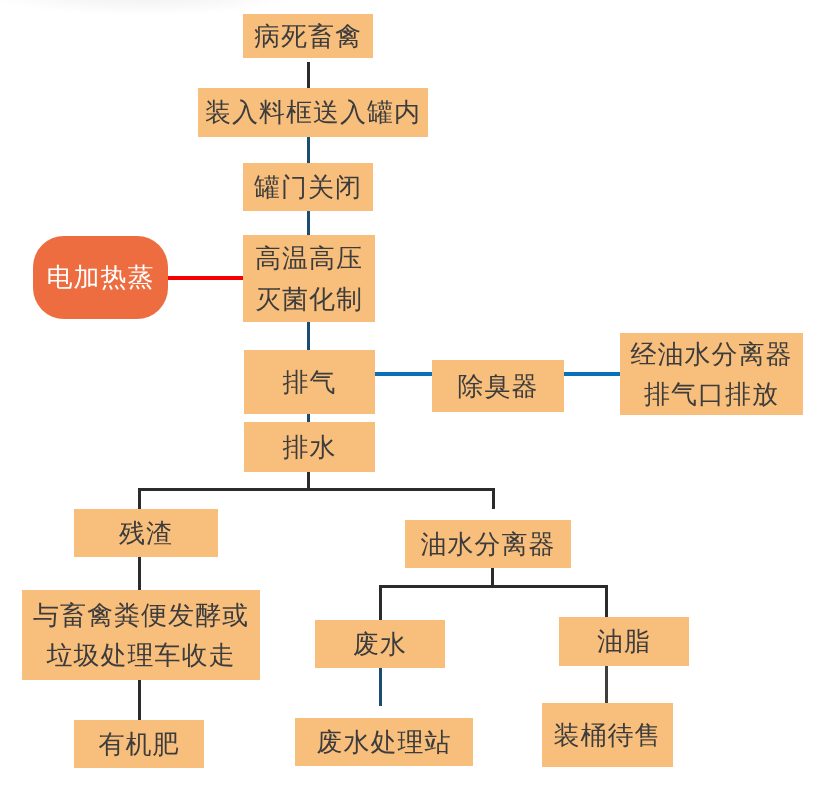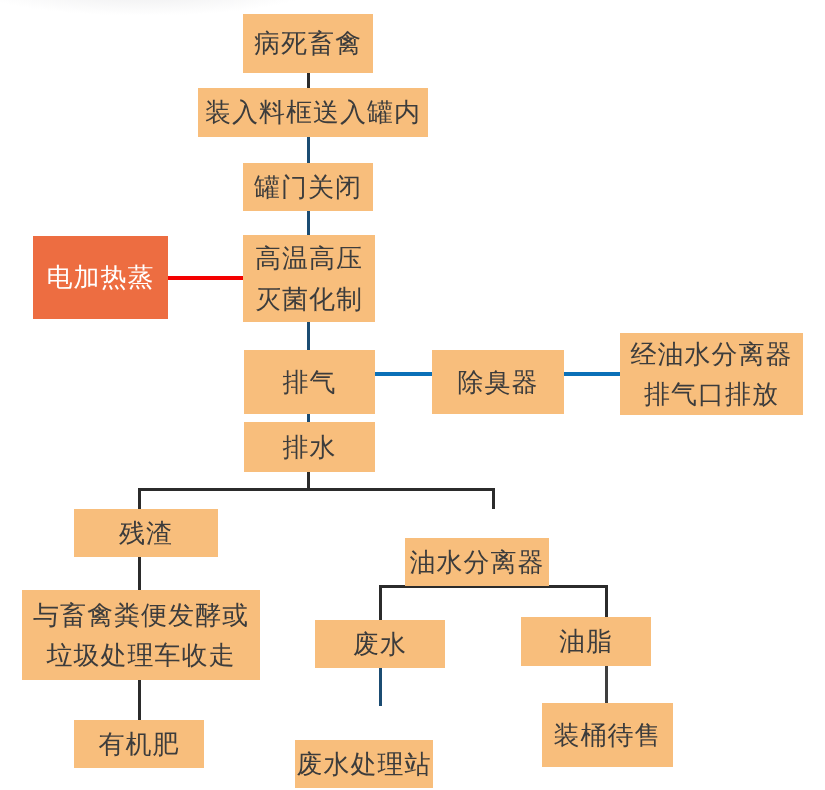--- a/index.html
+++ b/index.html
@@ -10,21 +10,21 @@
   .smudge{
     position:absolute;left:0;top:-14px;width:320px;height:30px;
     background:radial-gradient(ellipse at 45% 0%, rgba(180,180,185,.28), rgba(255,255,255,0) 70%);
     pointer-events:none;
   }
   .node{
     position:absolute;display:flex;flex-direction:column;align-items:center;justify-content:center;
     background:var(--box-fill);color:var(--box-text);
     font-size:26px;letter-spacing:1px;line-height:1.55;text-align:center;white-space:nowrap;
   }
-  .node.hl{background:var(--highlight-fill);color:var(--highlight-text);}
+  .node.hl{background:var(--highlight-fill);color:var(--highlight-text);border-radius:31px;}
   .line{position:absolute;}
   .line.v{width:3px;}
   .line.h{height:3px;}
   .c-black{background:var(--line-black);}
   .c-navy{background:var(--line-navy);}
   .c-blue{background:var(--line-blue);}
   .c-red{background:var(--line-red);}
   .c-dark{background:var(--line-dark);}
   .line.h.c-blue,.line.h.c-red{height:4px;}
 </style>
@@ -53,21 +53,21 @@
   <div class="line v c-black" style="left:138px;top:680px;height:40px"></div>
 
   <div class="line v c-black" style="left:491px;top:557px;height:28px"></div>
   <div class="line h c-black" style="left:379px;top:585px;width:229px"></div>
   <div class="line v c-black" style="left:379px;top:585px;height:35px"></div>
   <div class="line v c-black" style="left:605px;top:585px;height:32px"></div>
 
   <div class="line v c-navy" style="left:379px;top:668px;height:38px"></div>
   <div class="line v c-dark" style="left:605px;top:666px;height:37px"></div>
 
-  <div class="node" style="left:243px;top:14px;width:130px;height:59px">
+  <div class="node" style="left:243px;top:14px;width:130px;height:44px">
     <span>病死畜禽</span>
   </div>
 
   <div class="node" style="left:198px;top:88px;width:230px;height:49px">
     <span>装入料框送入罐内</span>
   </div>
 
   <div class="node" style="left:243px;top:163px;width:130px;height:48px">
     <span>罐门关闭</span>
   </div>
@@ -78,59 +78,59 @@
   </div>
 
   <div class="node hl" style="left:33px;top:236px;width:135px;height:83px">
     <span>电加热蒸</span>
   </div>
 
   <div class="node" style="left:244px;top:350px;width:131px;height:64px">
     <span>排气</span>
   </div>
 
-  <div class="node" style="left:432px;top:350px;width:132px;height:64px">
+  <div class="node" style="left:432px;top:360px;width:132px;height:52px">
     <span>除臭器</span>
   </div>
 
   <div class="node" style="left:620px;top:333px;width:183px;height:82px">
     <span>经油水分离器</span>
     <span>排气口排放</span>
   </div>
 
   <div class="node" style="left:244px;top:422px;width:131px;height:50px">
     <span>排水</span>
   </div>
 
   <div class="node" style="left:74px;top:509px;width:144px;height:48px">
     <span>残渣</span>
   </div>
 
-  <div class="node" style="left:405px;top:538px;width:144px;height:48px">
+  <div class="node" style="left:405px;top:520px;width:166px;height:48px">
     <span>油水分离器</span>
   </div>
 
   <div class="node" style="left:22px;top:590px;width:238px;height:90px">
     <span>与畜禽粪便发酵或</span>
     <span>垃圾处理车收走</span>
   </div>
 
   <div class="node" style="left:74px;top:720px;width:130px;height:48px">
     <span>有机肥</span>
   </div>
 
   <div class="node" style="left:315px;top:620px;width:130px;height:48px">
     <span>废水</span>
   </div>
 
-  <div class="node" style="left:521px;top:617px;width:130px;height:49px">
+  <div class="node" style="left:559px;top:617px;width:130px;height:49px">
     <span>油脂</span>
   </div>
 
-  <div class="node" style="left:295px;top:740px;width:138px;height:48px">
+  <div class="node" style="left:295px;top:718px;width:178px;height:48px">
     <span>废水处理站</span>
   </div>
 
   <div class="node" style="left:542px;top:703px;width:131px;height:64px">
     <span>装桶待售</span>
   </div>
 
 </div>
 
 </body></html>

